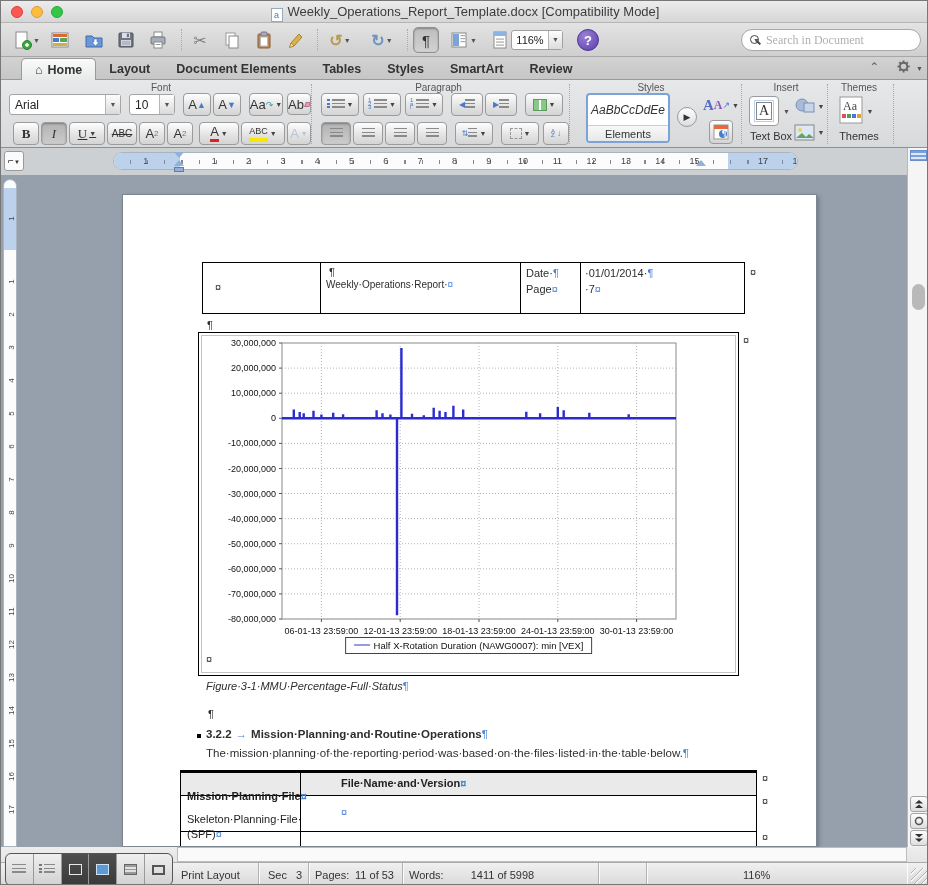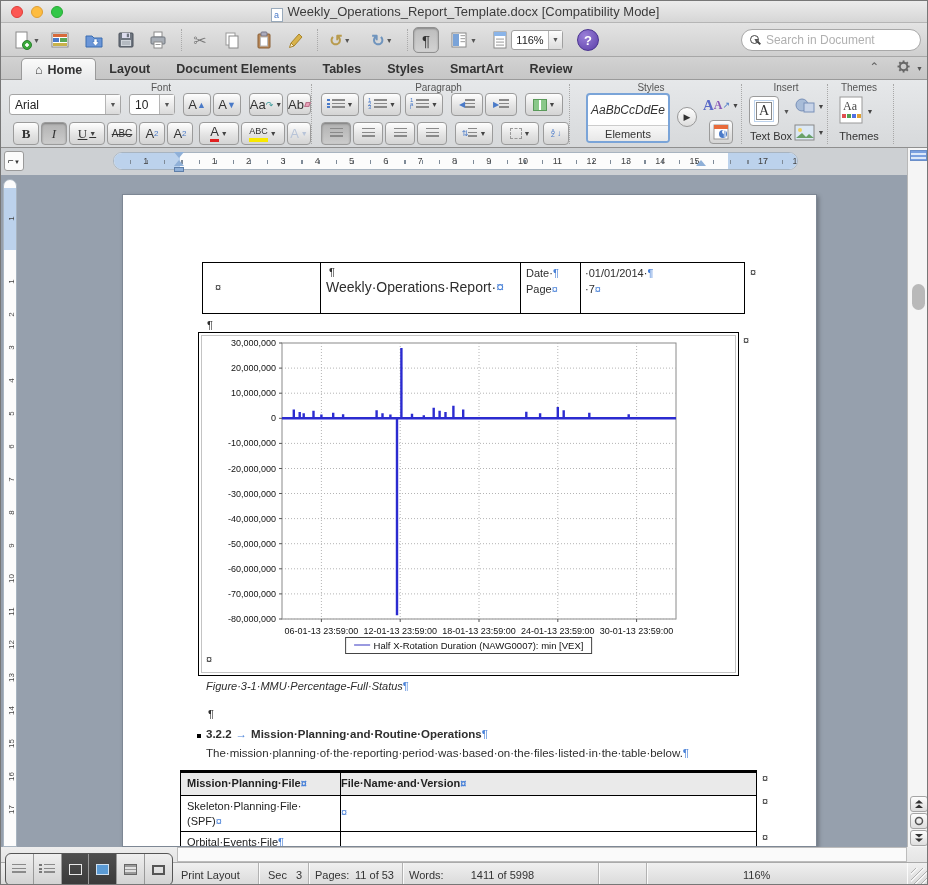--- a/index.html
+++ b/index.html
@@ -32,21 +32,21 @@
     font-size:7px;color:#555;text-align:center;line-height:18px;}
   #help-btn{position:absolute;left:576px;top:6px;width:22px;height:22px;border-radius:50%;
     background:radial-gradient(circle at 35% 30%,#9a7fd8,#5b3fa8);color:#fff;font-weight:bold;font-size:13px;
     text-align:center;line-height:22px;border:1px solid #4a3390;}
   #search-box{position:absolute;left:740px;top:6px;width:180px;height:22px;background:#fff;border:1px solid #a8a8a8;
     border-radius:11px;display:flex;align-items:center;padding:0 8px;}
   .mag{position:relative;width:11px;height:11px;margin-right:2px;}
   .mag::before{content:"";position:absolute;left:0;top:0;width:7px;height:7px;border:1.6px solid #444;border-radius:50%;}
   .mag::after{content:"";position:absolute;left:7px;top:7px;width:4px;height:1.6px;background:#444;transform:rotate(45deg);}
   #search-box input{border:none;outline:none;flex:1;font-size:12px;color:#6d28d9;background:transparent;
-    font-family:Liberation Sans, sans-serif;}
+    font-family:Liberation Serif, serif;}
   #search-box input::placeholder{color:#b0b0b0;}
 
   
   #tabsbar{position:absolute;left:0;top:56px;width:928px;height:23px;
     background:linear-gradient(#d2d2d2,#c6c6c6);border-bottom:1px solid #9a9a9a;}
   .tab{position:relative;float:left;height:22px;line-height:22px;margin-top:1px;padding:0 13px;font-size:12.5px;
     font-weight:bold;color:#333;}
   .tab.active{background:linear-gradient(#fafafa,#e8e9ea);border:1px solid #9a9a9a;border-bottom:none;
     border-radius:5px 5px 0 0;}
   #tab-right{position:absolute;right:6px;top:3px;font-size:12px;color:#555;}
@@ -114,21 +114,21 @@
   #fig-frame{position:absolute;left:75px;top:137px;width:541px;height:344px;border:1px solid #000;background:#fff;}
   #fig-inner{position:absolute;inset:2px;border:1px solid #c4c4c4;}
   #chart-legend{position:absolute;left:50%;top:304px;transform:translateX(-50%);border:1px solid #444;background:#fff;
     font-size:9.5px;color:#111;padding:2px 8px;white-space:nowrap;}
   #chart-legend .lsample{display:inline-block;width:16px;height:0;border-top:2px solid #9a9ae0;vertical-align:3px;margin-right:4px;}
 
   
   #mp-table{position:absolute;left:57px;top:575px;width:577px;border-top:3px solid #000;border-left:1px solid #000;
     border-right:1px solid #000;}
   .mp-row{position:relative;border-bottom:1px solid #000;width:100%;}
-  .mp-c1{position:absolute;left:0;top:0;bottom:0;width:160px;border-right:1px solid #000;padding:3px 6px;}
+  .mp-c1{position:absolute;left:0;top:0;bottom:0;width:120px;border-right:1px solid #000;padding:16px 6px;}
   .mp-c2{position:absolute;left:152px;top:0;bottom:0;right:0;padding:3px 8px;}
   .mp-row.hdr{background:#eaeaea;}
   .mp-row.hdr .mp-c1,.mp-row.hdr .mp-c2{font-weight:bold;}
   .mp-line{font-size:11px;color:#222;line-height:15px;white-space:nowrap;}
 
   
   #vscroll{position:absolute;left:906px;top:147px;width:22px;height:699px;background:#f5f5f5;border-left:1px solid #b8b8b8;}
   #vsplit{position:absolute;left:2px;top:2px;width:17px;height:11px;background:repeating-linear-gradient(#7aa0e0 0 2px,#dce8f8 2px 4px);border:1px solid #6a8ec8;}
   #vthumb{position:absolute;left:4px;top:136px;width:13px;height:26px;background:#b9b9b9;border-radius:7px;}
   .browse-btn{position:absolute;left:2px;width:18px;height:16px;background:linear-gradient(#fdfdfd,#dedede);
@@ -550,21 +550,21 @@
     </div>
 
     <div id="page">
 
       <div id="hdr-table">
         <div class="hdr-cell" style="left:0;width:118px;">
           <span class="doc-t mark cmark" style="left:12px;top:18px;">¤</span>
         </div>
         <div class="hdr-cell" style="left:118px;width:200px;">
           <span class="doc-t mark pmark" style="left:8px;top:3px;">¶</span>
-          <span class="doc-t" style="left:5px;top:16px;font-size:14px;"><span>Weekly·Operations·Report·</span><span class="mark cmark">¤</span></span>
+          <span class="doc-t" style="left:5px;top:16px;font-size:10px;"><span>Weekly·Operations·Report·</span><span class="mark cmark">¤</span></span>
         </div>
         <div class="hdr-cell" style="left:318px;width:60px;">
           <span class="doc-t" style="left:5px;top:4px;"><span>Date·</span><span class="mark pmark">¶</span></span>
           <span class="doc-t" style="left:5px;top:20px;"><span>Page</span><span class="mark cmark">¤</span></span>
         </div>
         <div class="hdr-cell" style="left:378px;width:164px;border-right:none;">
           <span class="doc-t" style="left:4px;top:4px;"><span>·01/01/2014·</span><span class="mark pmark">¶</span></span>
           <span class="doc-t" style="left:4px;top:20px;"><span>·7</span><span class="mark cmark">¤</span></span>
         </div>
       </div>

